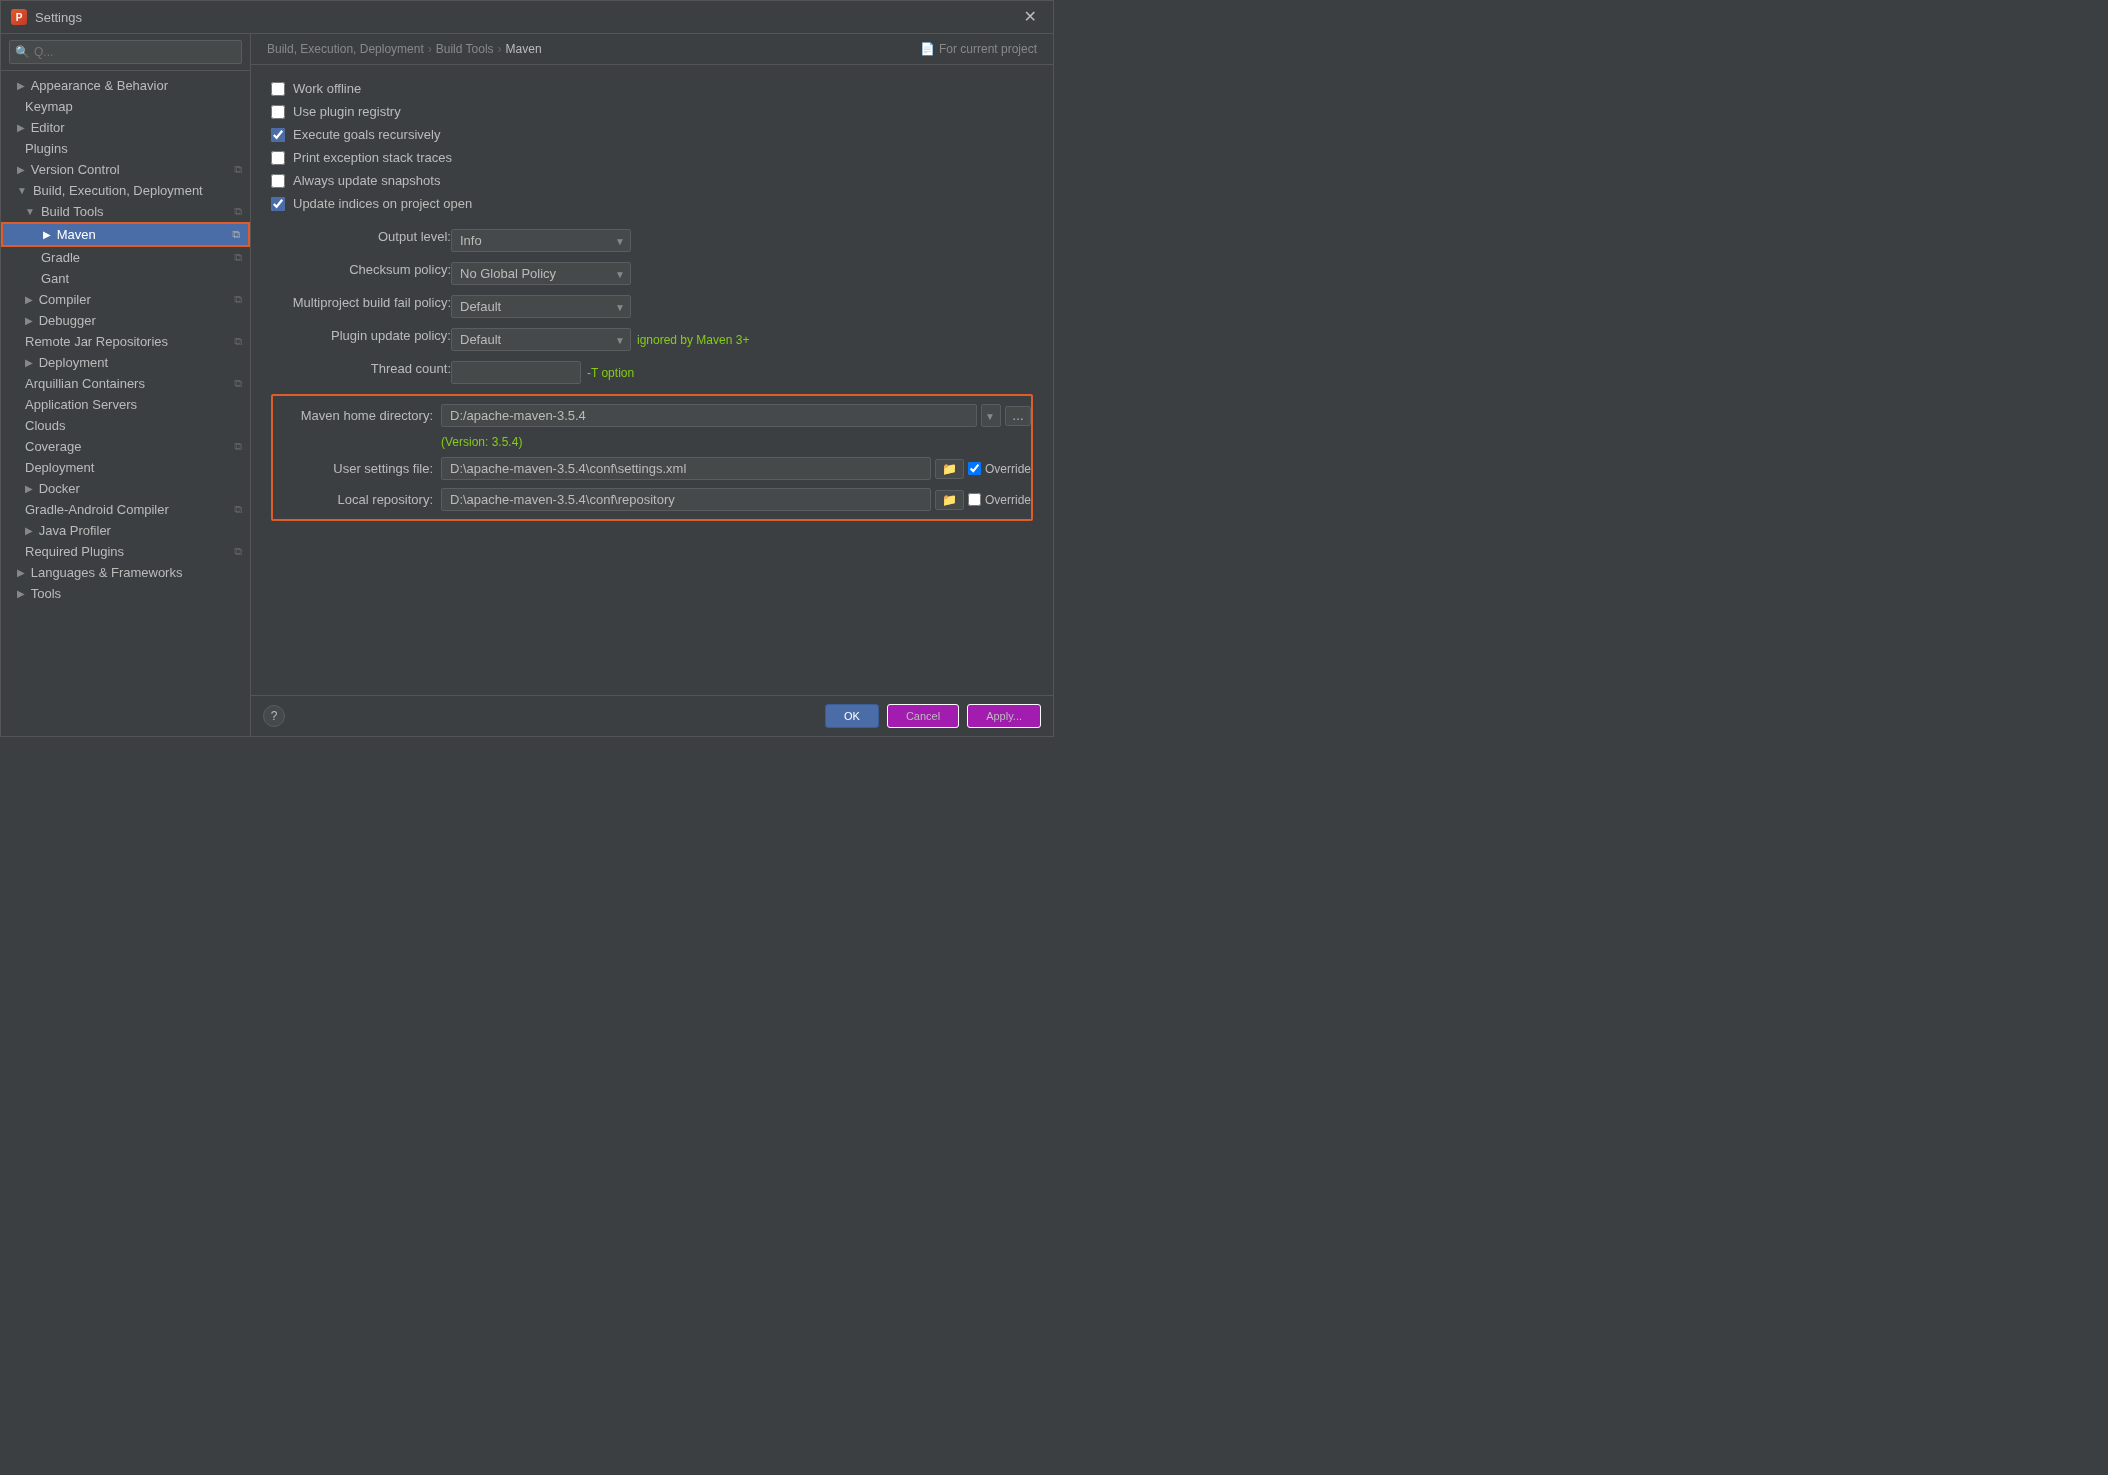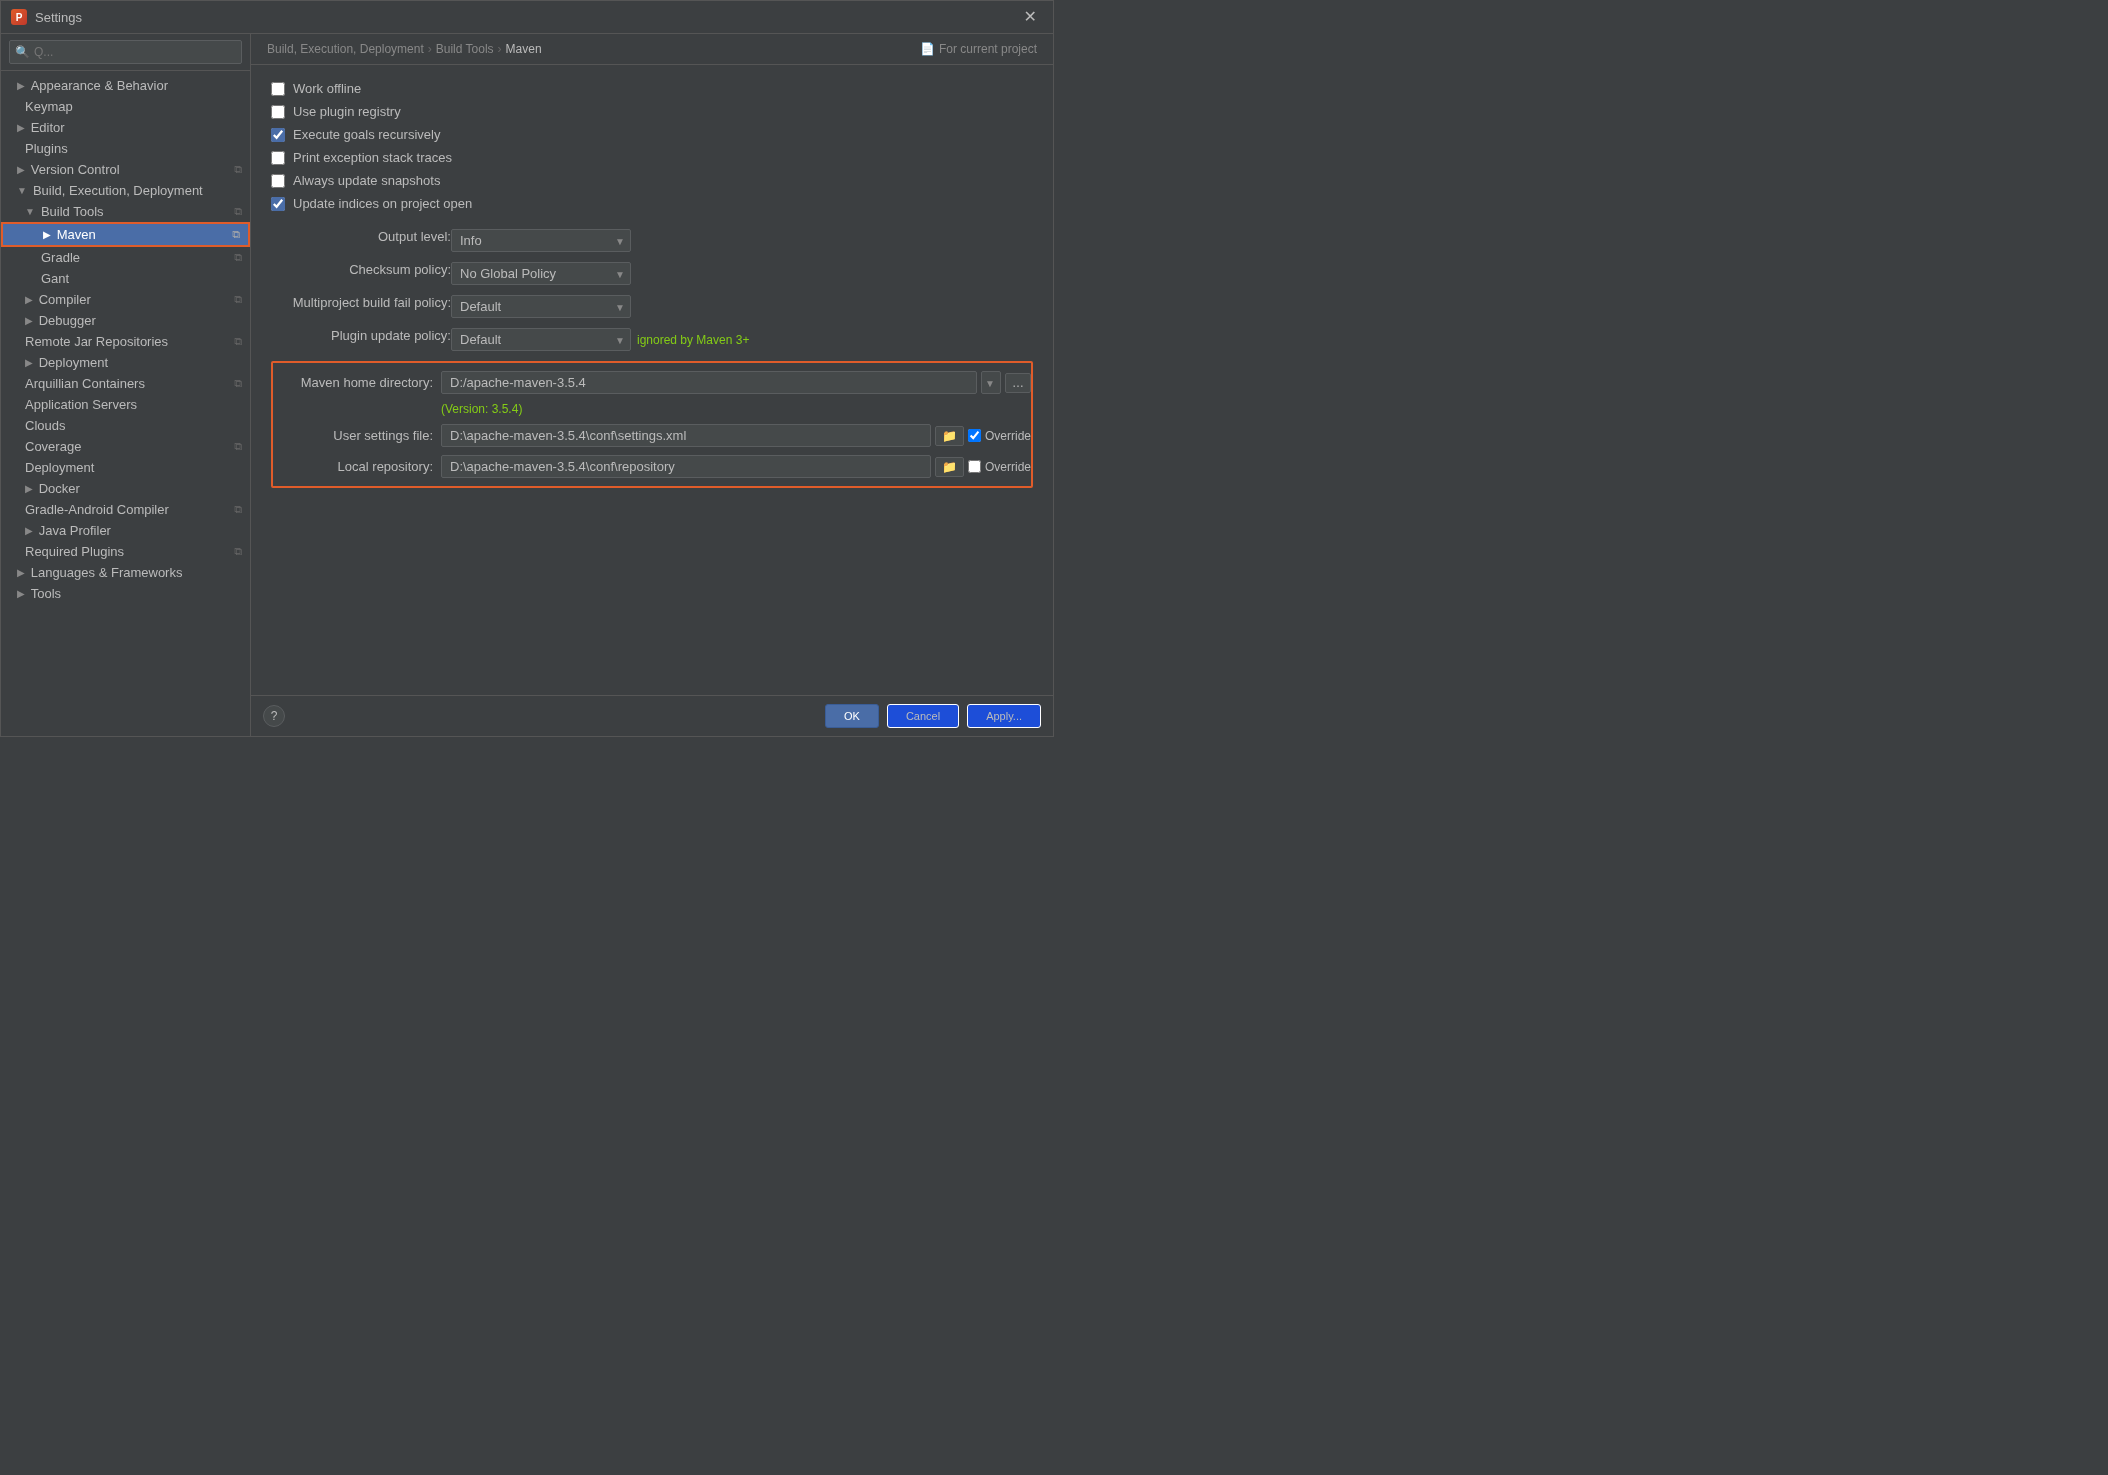--- a/index.html
+++ b/index.html
@@ -294,21 +294,21 @@
       border-radius: 3px;
       cursor: pointer;
       border: 1px solid #ffffff;
     }
     .btn-primary {
       background: #4a6da7;
       color: white;
       border-color: #3a5d97;
     }
     .btn-default {
-      background: #1d4ed8;
+      background: #a21caf;
       color: #bbb;
     }
     .help-btn {
       width: 22px;
       height: 22px;
       border-radius: 50%;
       background: #45494a;
       border: 1px solid #5a5d5f;
       color: #bbb;
       font-size: 12px;
@@ -571,20 +571,27 @@
                 <option>Always</option>
                 <option>Daily</option>
                 <option>Never</option>
               </select>
               <span class="dropdown-arrow">▼</span>
             </div>
             <span class="hint-text">ignored by Maven 3+</span>
           </div>
         </div>
 
+        <div class="form-row">
+          <span class="form-label">Thread count:</span>
+          <div class="form-control">
+            <input class="text-input" type="text" style="width: 130px;" value="">
+            <span class="hint-text">-T option</span>
+          </div>
+        </div>
 
         <div class="highlight-box">
 
           <div class="maven-row">
             <span class="maven-label">Maven home directory:</span>
             <div class="maven-input-wrapper">
               <input class="maven-input" type="text" value="D:/apache-maven-3.5.4" style="">
               <div class="dropdown-wrapper" style="display:inline-block;">
                 <select class="dropdown" style="width:20px; padding:3px 2px;">
                   <option></option>

